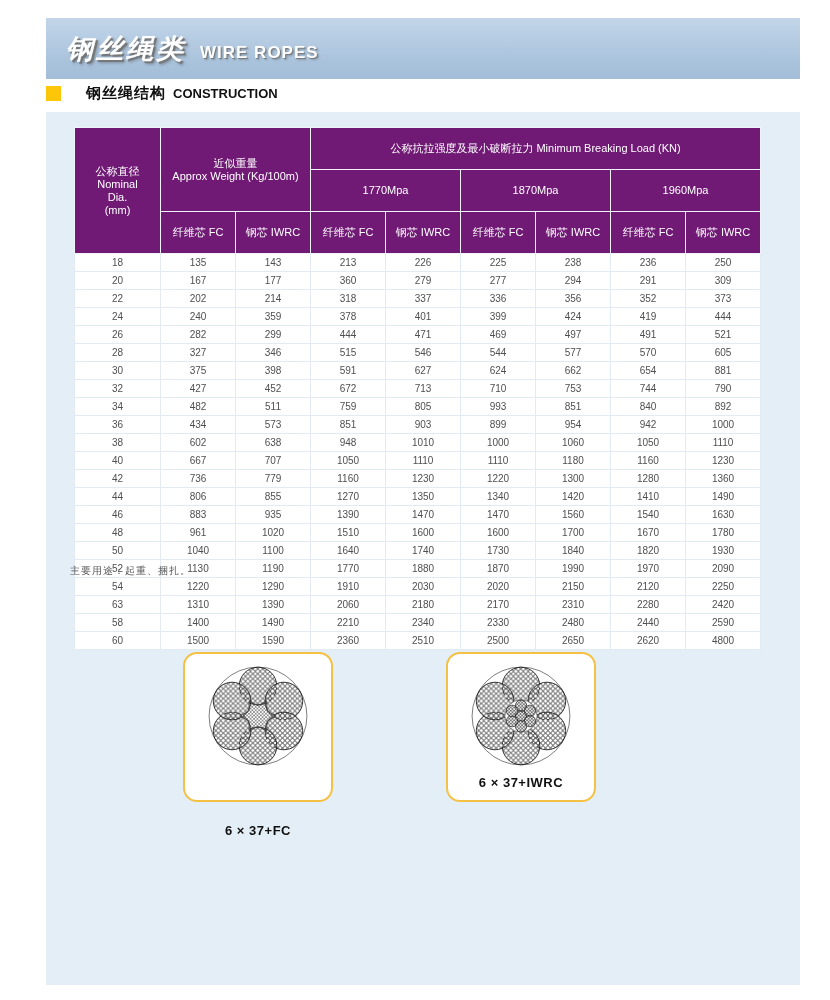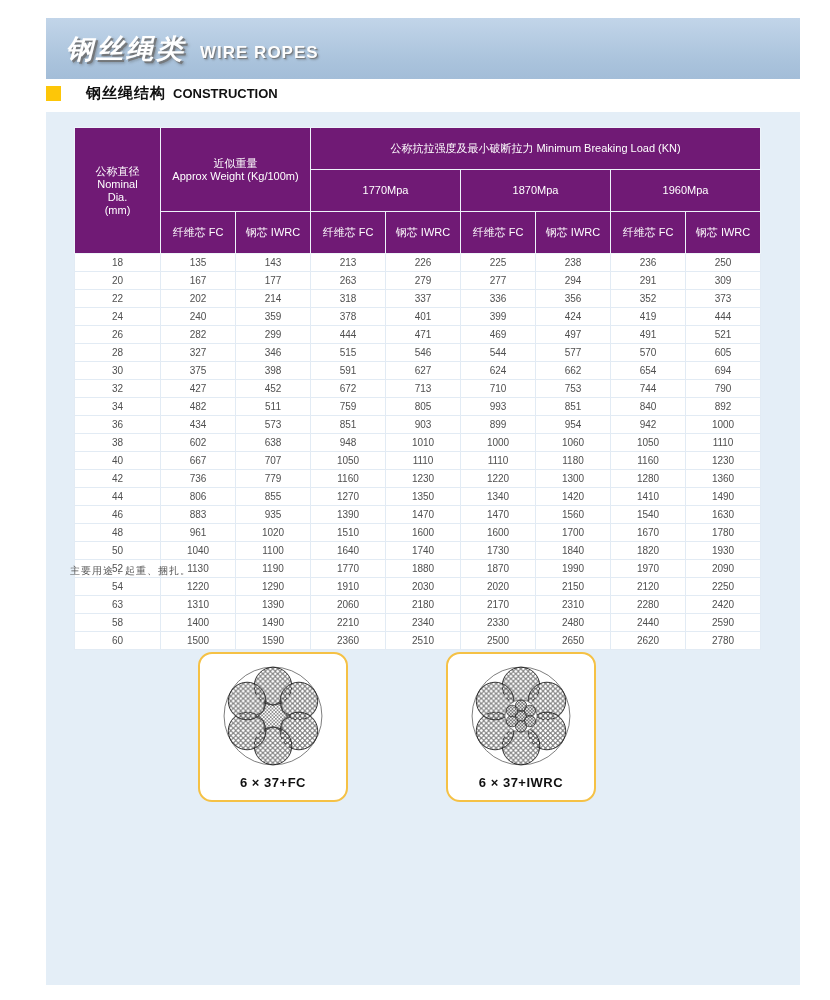--- a/index.html
+++ b/index.html
@@ -47,21 +47,21 @@
 
   
   .note { position:absolute; left:24px; top:452px; font-size:10px; color:#555; letter-spacing:1px;text-align:right; }
 
   
   .card {
     position:absolute; top:540px; width:150px; height:150px; background:#fff;
     border:2px solid #f5c145; border-radius:14px;
     display:flex; flex-direction:column; align-items:center; padding-top:5px;
   }
-  .card.fc { left:152px; }
+  .card.fc { left:137px;gap:48px; }
   .card.iwrc { left:400px; }
   .rope-svg { width:114px; height:114px; }
   .rope-svg svg { width:100%; height:100%; display:block; }
   .card .label { font-size:13px; font-weight:bold; color:#111; margin-top:2px; letter-spacing:.5px; }
 </style>
 </head>
 <body>
 
 <div class="page">
 
@@ -125,21 +125,21 @@
             <td>226</td>
             <td>225</td>
             <td>238</td>
             <td>236</td>
             <td>250</td>
           </tr>
           <tr>
             <td>20</td>
             <td>167</td>
             <td>177</td>
-            <td>263</td>
+            <td>360</td>
             <td>279</td>
             <td>277</td>
             <td>294</td>
             <td>291</td>
             <td>309</td>
           </tr>
           <tr>
             <td>22</td>
             <td>202</td>
             <td>214</td>
@@ -185,21 +185,21 @@
           </tr>
           <tr>
             <td>30</td>
             <td>375</td>
             <td>398</td>
             <td>591</td>
             <td>627</td>
             <td>624</td>
             <td>662</td>
             <td>654</td>
-            <td>694</td>
+            <td>881</td>
           </tr>
           <tr>
             <td>32</td>
             <td>427</td>
             <td>452</td>
             <td>672</td>
             <td>713</td>
             <td>710</td>
             <td>753</td>
             <td>744</td>
@@ -350,21 +350,21 @@
           </tr>
           <tr>
             <td>60</td>
             <td>1500</td>
             <td>1590</td>
             <td>2360</td>
             <td>2510</td>
             <td>2500</td>
             <td>2650</td>
             <td>2620</td>
-            <td>2780</td>
+            <td>4800</td>
           </tr>
         </tbody>
     </table>
 
     <div class="note">主要用途：起重、捆扎。</div>
 
     <div class="card fc">
       <div class="rope-svg">
           <svg viewBox="0 0 120 120" xmlns="http://www.w3.org/2000/svg">
             <defs>

